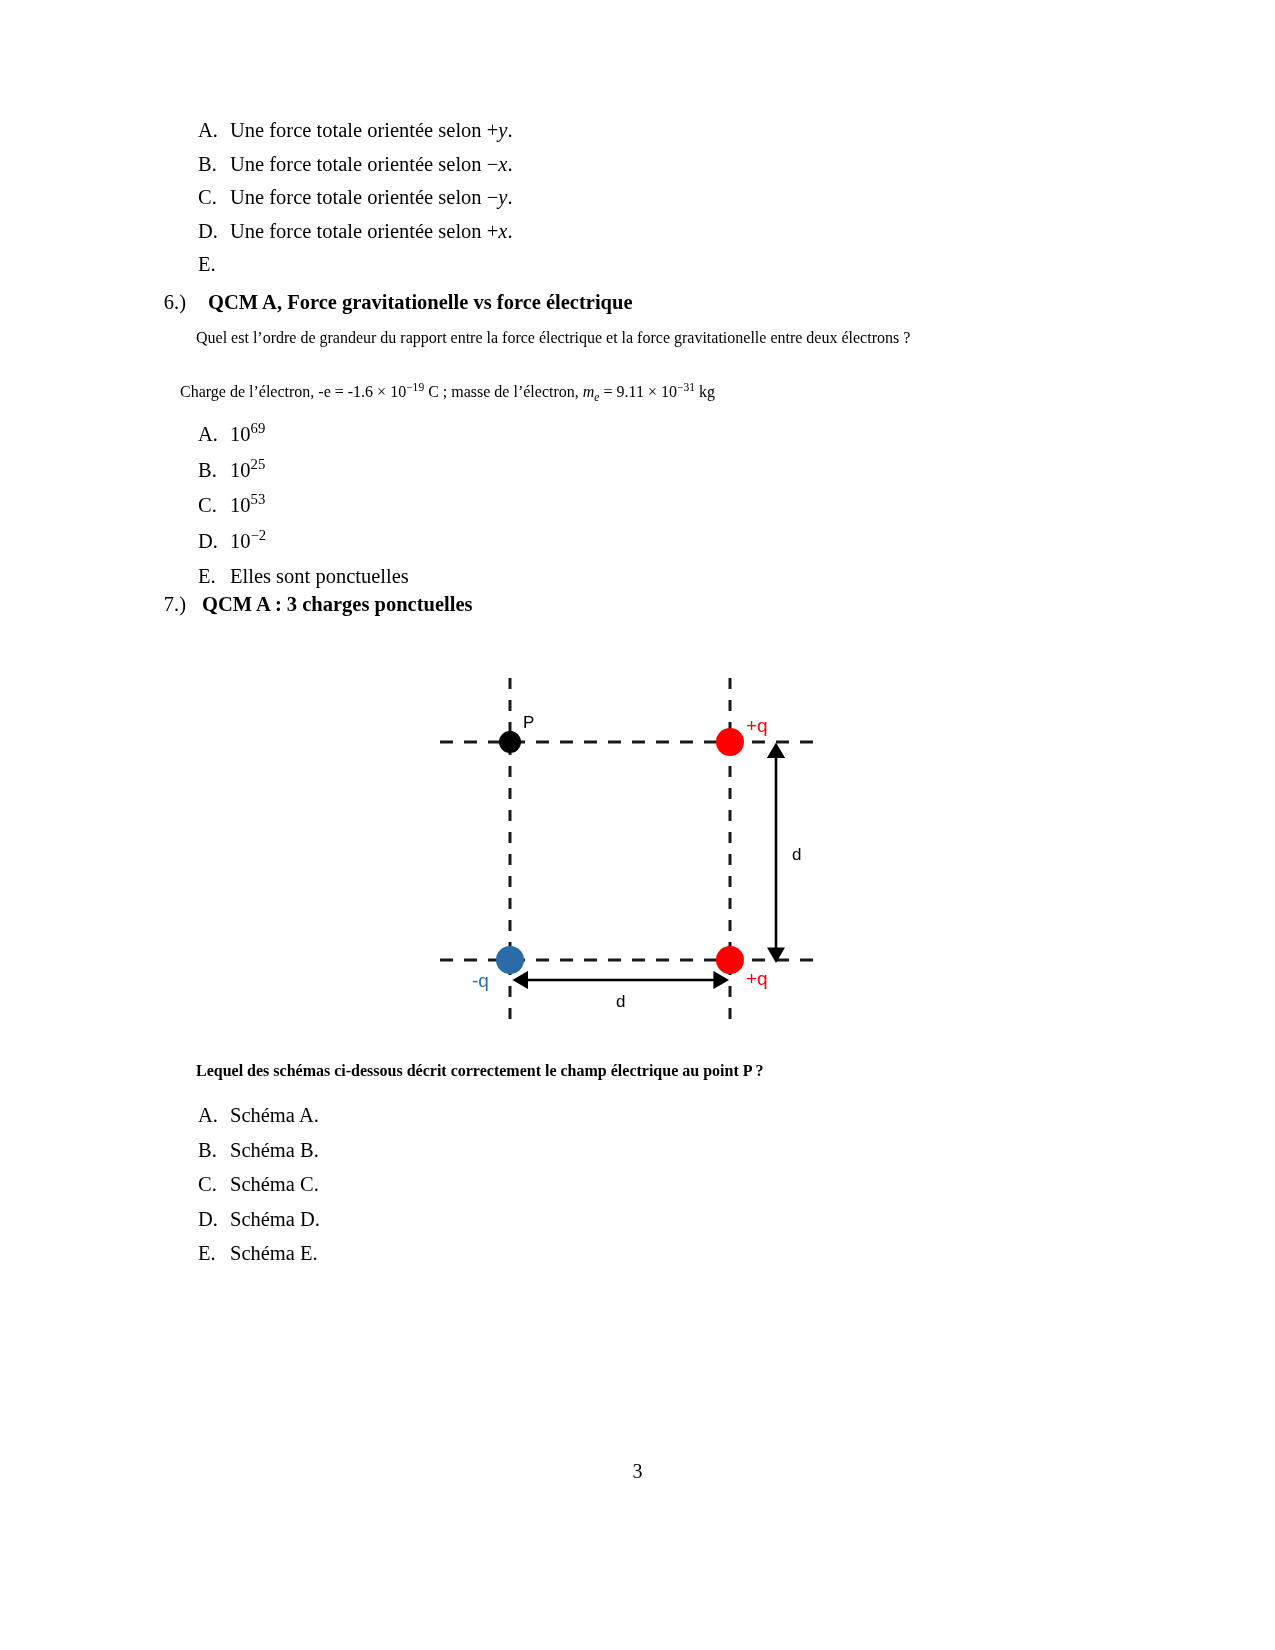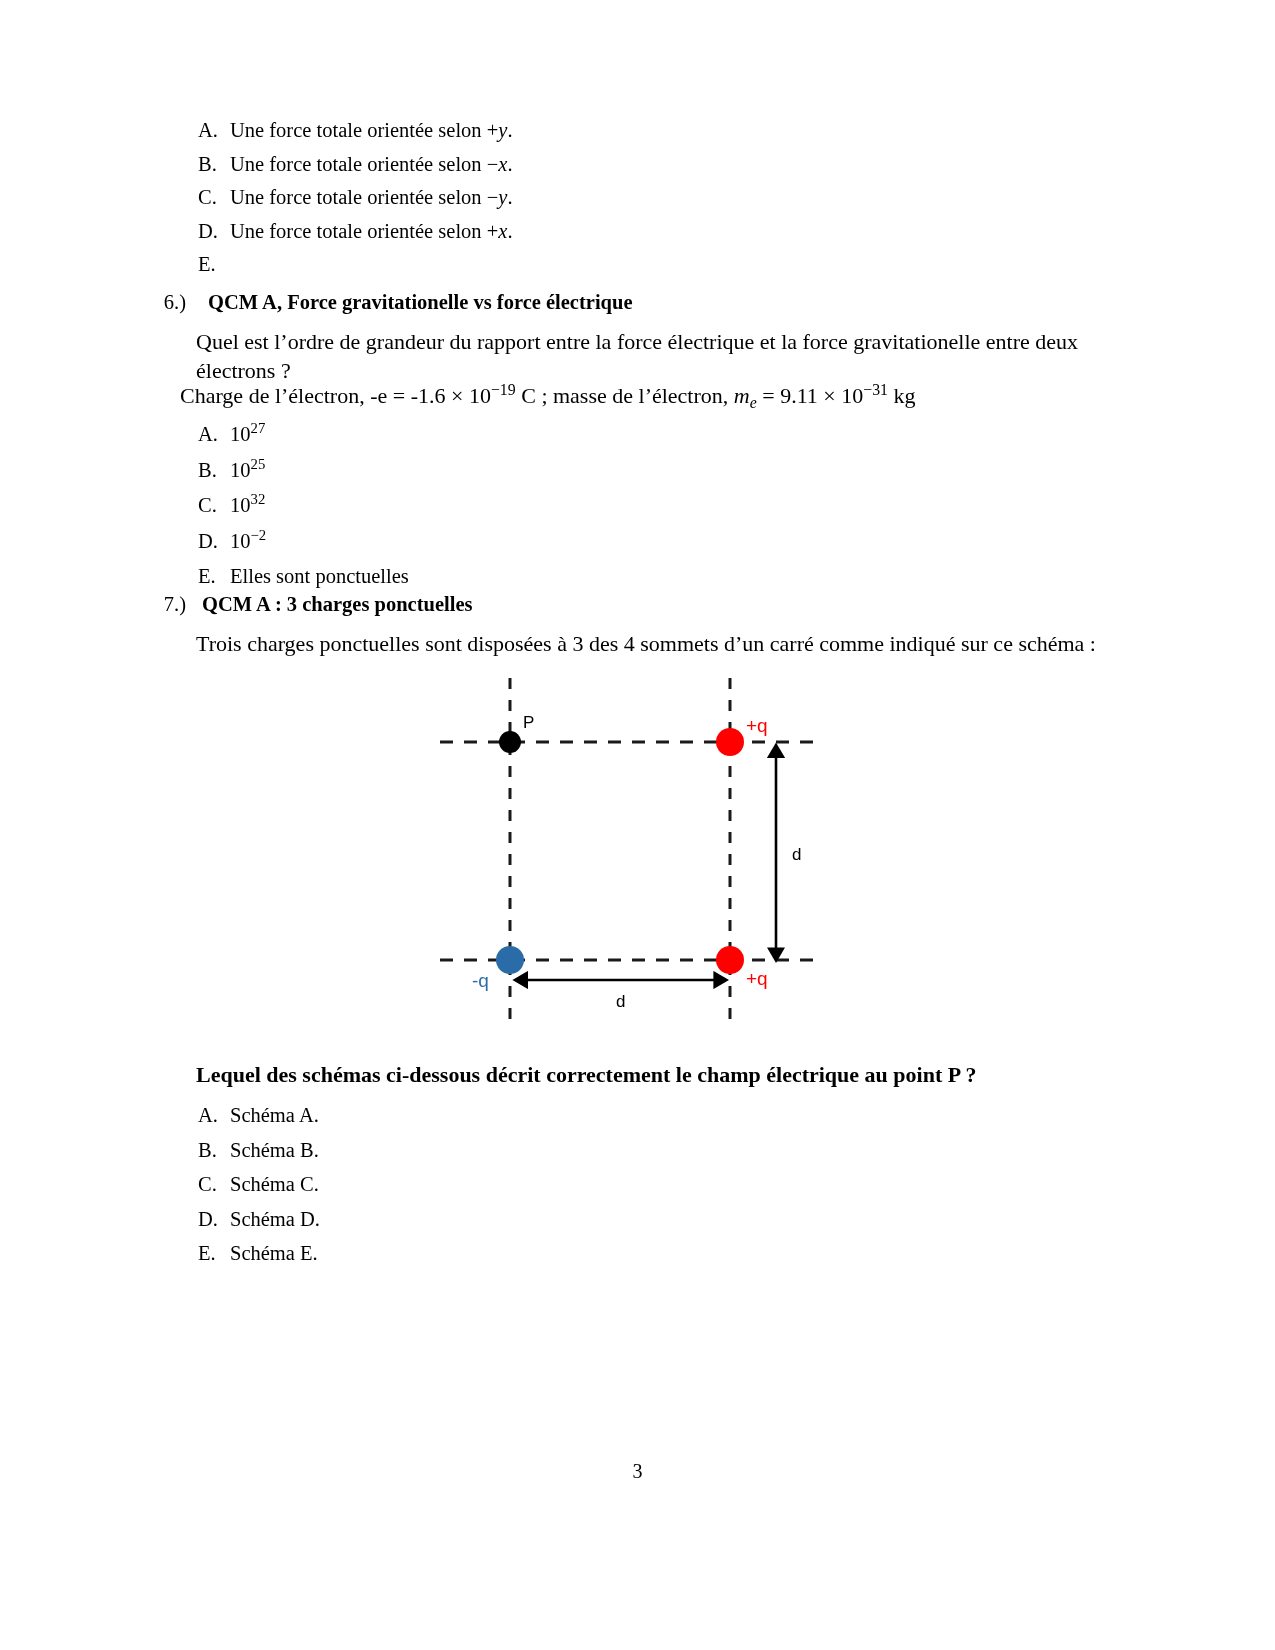--- a/index.html
+++ b/index.html
@@ -44,21 +44,21 @@
     font-size: 20.5px;
     text-align: right;
   }
   .qhead {
     position: absolute;
     font-size: 20.5px;
     font-weight: bold;
   }
   .para {
     position: absolute;
-    font-size: 22px;
+    font-size: 16px;
     line-height: 1.33;
     text-align: left;
   }
   i.mi { font-style: italic; font-family: "Liberation Serif", serif; }
   sup.exp { font-size: 0.72em; vertical-align: super; line-height: 0; }
   sub.sb  { font-size: 0.72em; vertical-align: sub;  line-height: 0; }
   .nb { white-space: nowrap; }
 
   
   .figure {
@@ -122,44 +122,43 @@
     <i class="mi"><span>m</span><sub class="sb">e</sub></i>
     <span>= 9.11</span>
     <span>×</span>
     <span><span>10</span><sup class="exp">−31</sup></span>
     <span>kg</span>
   </div>
 
   <div class="opt-list" style="top:424px;">
     <div class="opt-row" style="margin-bottom:15px;">
       <span class="opt-letter">A.</span>
-      <span class="opt-text"><span>10</span><sup class="exp">27</sup></span>
+      <span class="opt-text"><span>10</span><sup class="exp">69</sup></span>
     </div>
     <div class="opt-row" style="margin-bottom:15px;">
       <span class="opt-letter">B.</span>
       <span class="opt-text"><span>10</span><sup class="exp">25</sup></span>
     </div>
     <div class="opt-row" style="margin-bottom:15px;">
       <span class="opt-letter">C.</span>
-      <span class="opt-text"><span>10</span><sup class="exp">32</sup></span>
+      <span class="opt-text"><span>10</span><sup class="exp">53</sup></span>
     </div>
     <div class="opt-row" style="margin-bottom:15px;">
       <span class="opt-letter">D.</span>
       <span class="opt-text"><span>10</span><sup class="exp">−2</sup></span>
     </div>
     <div class="opt-row">
       <span class="opt-letter">E.</span>
       <span class="opt-text">Elles sont ponctuelles</span>
     </div>
   </div>
 
   <div class="qnum" style="left:120px; top:593px; width:66px;">7.)</div>
   <div class="qhead" style="left:202px; top:593px;">QCM A : 3 charges ponctuelles</div>
 
-  <div class="para" style="left:196px; top:629px; width:900px;">Trois charges ponctuelles sont disposées à 3 des 4 sommets d’un carré comme indiqué sur ce schéma :</div>
 
   <div class="figure">
     <svg width="440" height="390" viewBox="0 0 440 390" xmlns="http://www.w3.org/2000/svg">
 
       <line x1="90" y1="18" x2="90" y2="362" stroke="#1A1A1A" stroke-width="3" stroke-dasharray="11 11"></line>
 
       <line x1="310" y1="18" x2="310" y2="362" stroke="#1A1A1A" stroke-width="3" stroke-dasharray="11 11"></line>
 
       <line x1="20" y1="82" x2="400" y2="82" stroke="#1A1A1A" stroke-width="3" stroke-dasharray="13 11"></line>
 

